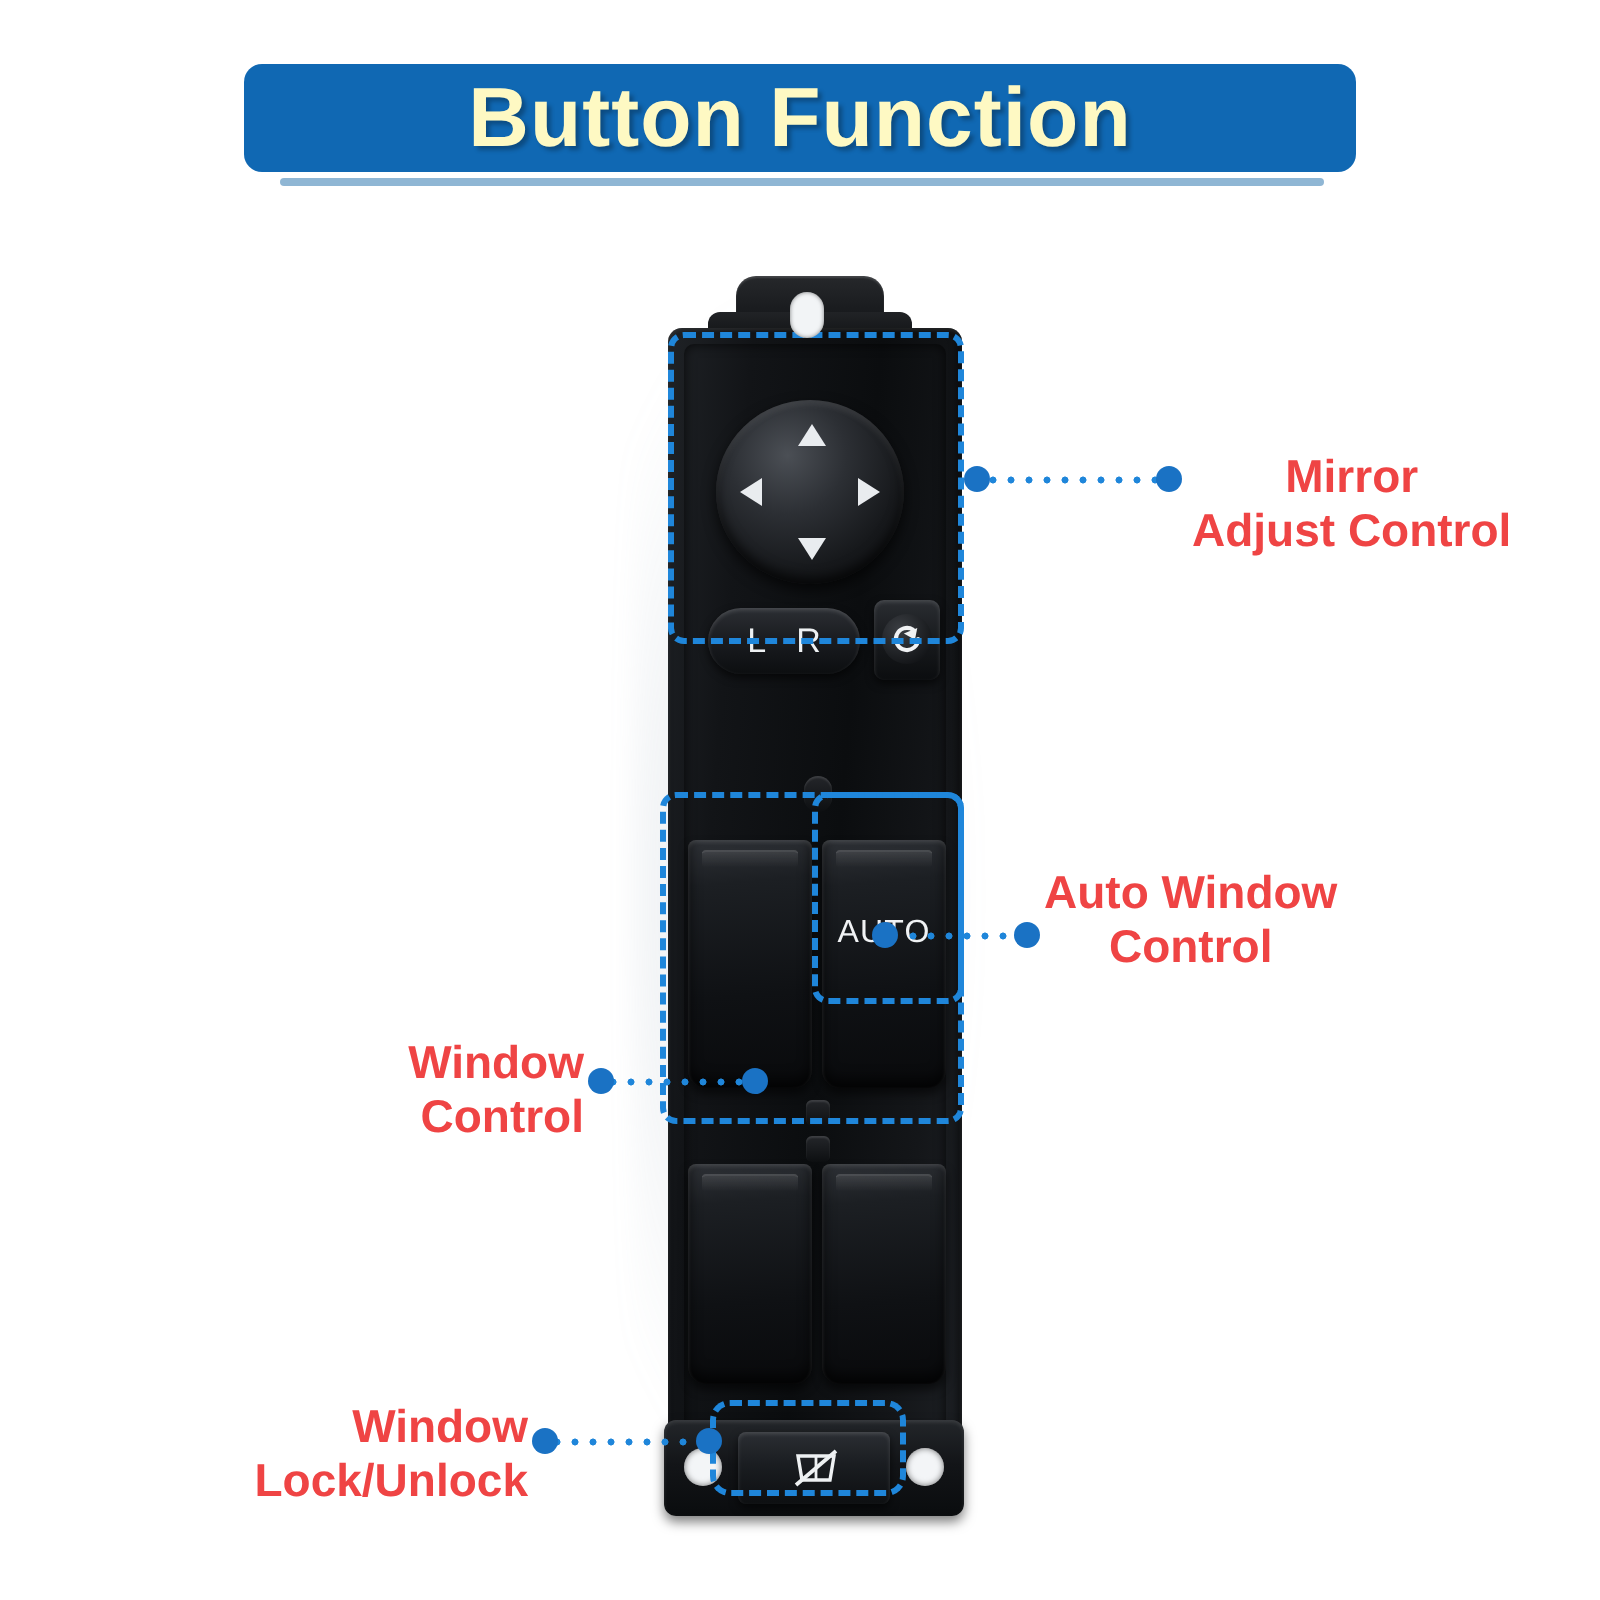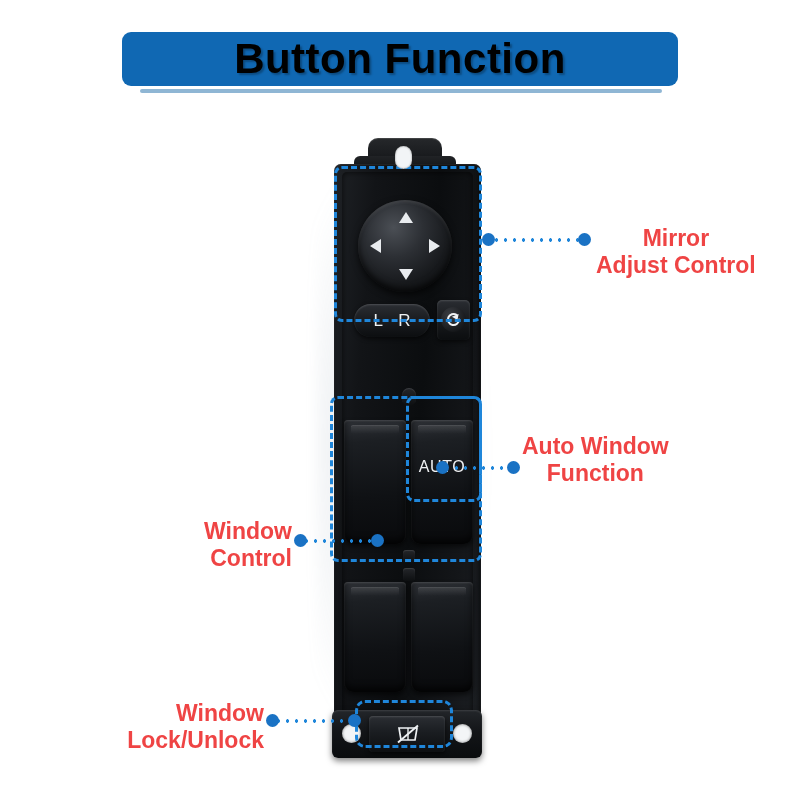--- a/index.html
+++ b/index.html
@@ -23,21 +23,21 @@
     width: 556px;
     height: 54px;
     background: #1068b3;
     border-radius: 9px;
     display: flex;
     align-items: center;
     justify-content: center;
     box-sizing: border-box;
   }
   #banner-title {
-    color: #000000;
+    color: #fef9c3;
     font-size: 42px;
     font-weight: bold;
     letter-spacing: 0.5px;
     line-height: 1;
     text-shadow: 2px 2px 2px rgba(0,0,0,0.28);
     white-space: nowrap;
     font-family: "Liberation Sans", sans-serif;
   }
   #banner-underline {
     position: absolute;
@@ -445,17 +445,17 @@
 <div class="leader-dot" id="leader-window-dot"></div>
 <div class="leader-dot" id="leader-window-dot2"></div>
 
 <div class="leader" id="leader-lock"></div>
 <div class="leader-dot" id="leader-lock-dot"></div>
 <div class="leader-dot" id="leader-lock-dot2"></div>
 
 <div class="callout" id="label-mirror">Mirror
 Adjust Control</div>
 <div class="callout" id="label-auto">Auto Window
-Function</div>
+Control</div>
 <div class="callout" id="label-window">Window
 Control</div>
 <div class="callout" id="label-lock">Window
 Lock/Unlock</div>
 
 </body></html>

